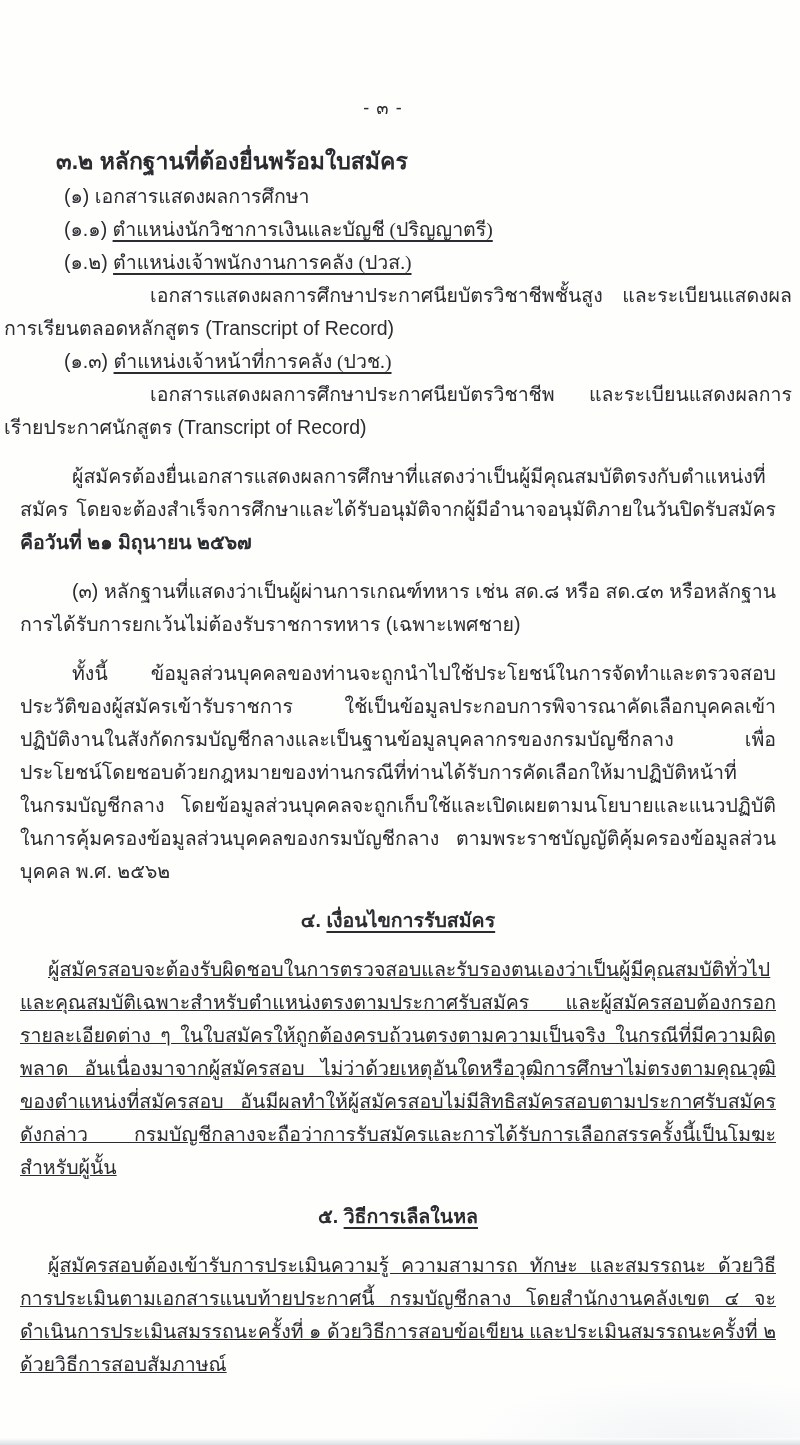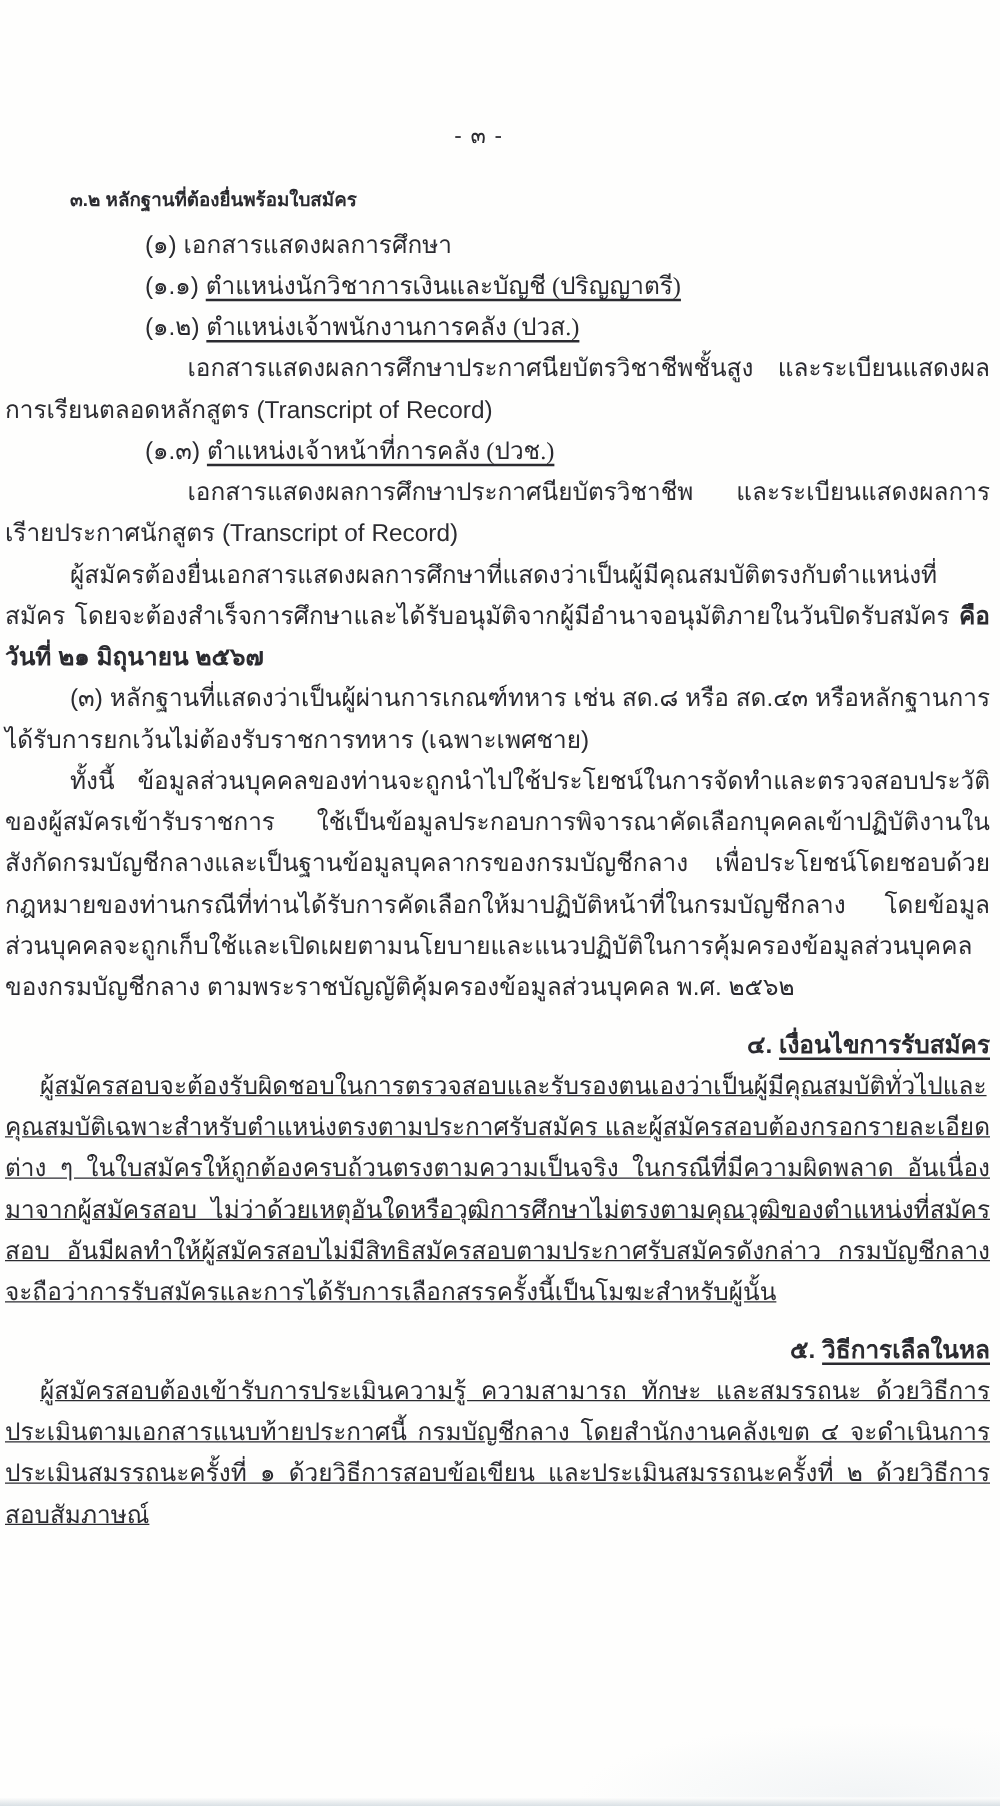--- a/index.html
+++ b/index.html
@@ -18,39 +18,39 @@
     position: relative;
   }
   .pagenum {
     text-align: center;
     font-size: 18px;
     line-height: 24px;
     letter-spacing: 1px;
     margin: 0 30px 24px 0;
   }
   .sec-head-main {
-    font-size: 15px;
+    font-size: 23px;
     font-weight: bold;
     margin: 0 0 2px 52px;
     line-height: 34px;
   }
   .content {
     font-size: 19.5px;
     line-height: 33px;
     text-align: justify;
   }
-  .line-ind1 { margin-left: 112px; }
+  .line-ind1 { margin-left: 60px; }
   .detail-para { margin: 0; text-indent: 146px; }
-  .para { margin: 0; }
+  .para { margin: 16px; }
   .ti-52 { text-indent: 52px; }
   .ti-28 { text-indent: 28px; text-decoration: underline; }
   .sec-head {
     font-weight: bold;
     margin-top: 13px;
-    text-align: right;
+    text-align: center;
   }
   .u { text-decoration: underline; text-underline-offset: 4px; text-decoration-thickness: 1.5px; font-family: Liberation Serif, serif; }
   b, .bold { font-weight: bold; }
   .scan-edge {
     position: absolute;
     left: 0; bottom: 0;
     width: 800px; height: 7px;
     background: linear-gradient(to bottom, rgba(186,199,208,0), rgba(186,199,208,0.55));
   }
   .scan-tint {

